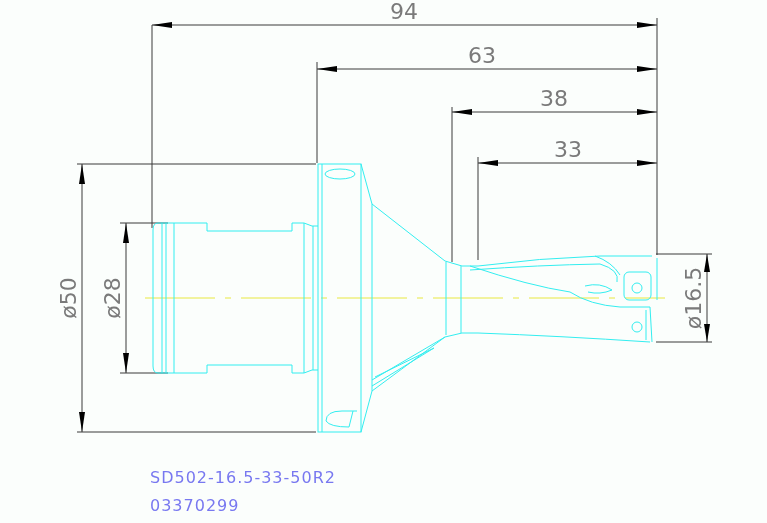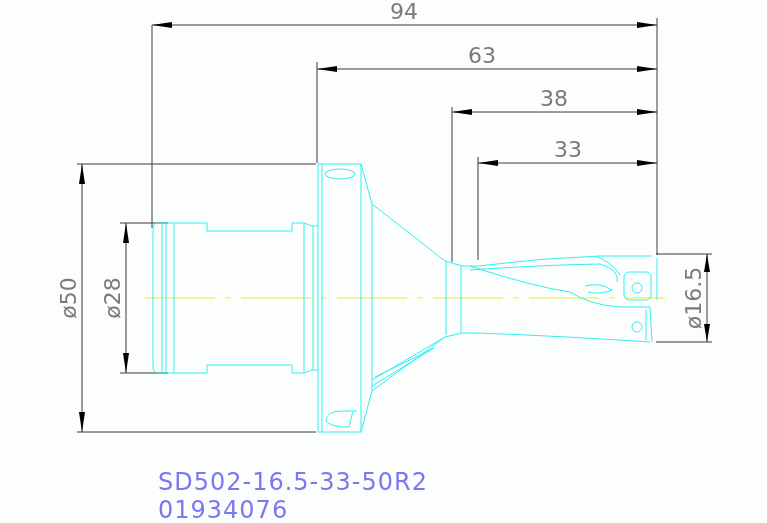--- a/index.html
+++ b/index.html
@@ -4,21 +4,21 @@
 <style>
   html,body{margin:0;padding:0;background:#fbfefc;}
   body{width:767px;height:523px;overflow:hidden;position:relative;}
   #canvas{position:absolute;left:0;top:0;width:767px;height:523px;}
   svg text{font-family:"DejaVu Sans", sans-serif;}
   .dim{stroke:#3a3a3a;stroke-width:1;fill:none;}
   .arrow{fill:#000;}
   .part{stroke:#33eef0;stroke-width:1;fill:none;}
   .center{stroke:#e8e840;stroke-width:1;stroke-dasharray:70,10,6,10;fill:none;}
   .dimtext{fill:#7a7a7a;font-size:22px;}
-  .title{position:absolute;left:150px;font-family:"DejaVu Sans", sans-serif;font-size:24px;color:#7878f0;letter-spacing:1px;line-height:1;margin-left:8px;}
+  .title{position:absolute;left:150px;font-family:"DejaVu Sans", sans-serif;font-size:16px;color:#7878f0;letter-spacing:1px;line-height:1;}
 </style>
 </head>
 <body>
 
 <svg id="canvas" viewBox="0 0 767 523" xmlns="http://www.w3.org/2000/svg">
 
   <line class="center" x1="145" y1="298" x2="665" y2="298"></line>
 
   <line class="dim" x1="657" y1="18" x2="657" y2="255"></line>
 
@@ -124,13 +124,13 @@
       <circle class="part" cx="637" cy="288" r="5"></circle>
       <circle class="part" cx="637" cy="327" r="5"></circle>
       <line class="part" x1="650" y1="307" x2="652" y2="342"></line>
       <line class="part" x1="646" y1="310" x2="646" y2="340"></line>
       <line class="part" x1="657" y1="258" x2="657" y2="300"></line>
     </g>
   </g>
 </svg>
 
 <div class="title" style="top:470px;">SD502-16.5-33-50R2</div>
-<div class="title" style="top:498px;">01934076</div>
+<div class="title" style="top:498px;">03370299</div>
 
 </body></html>

